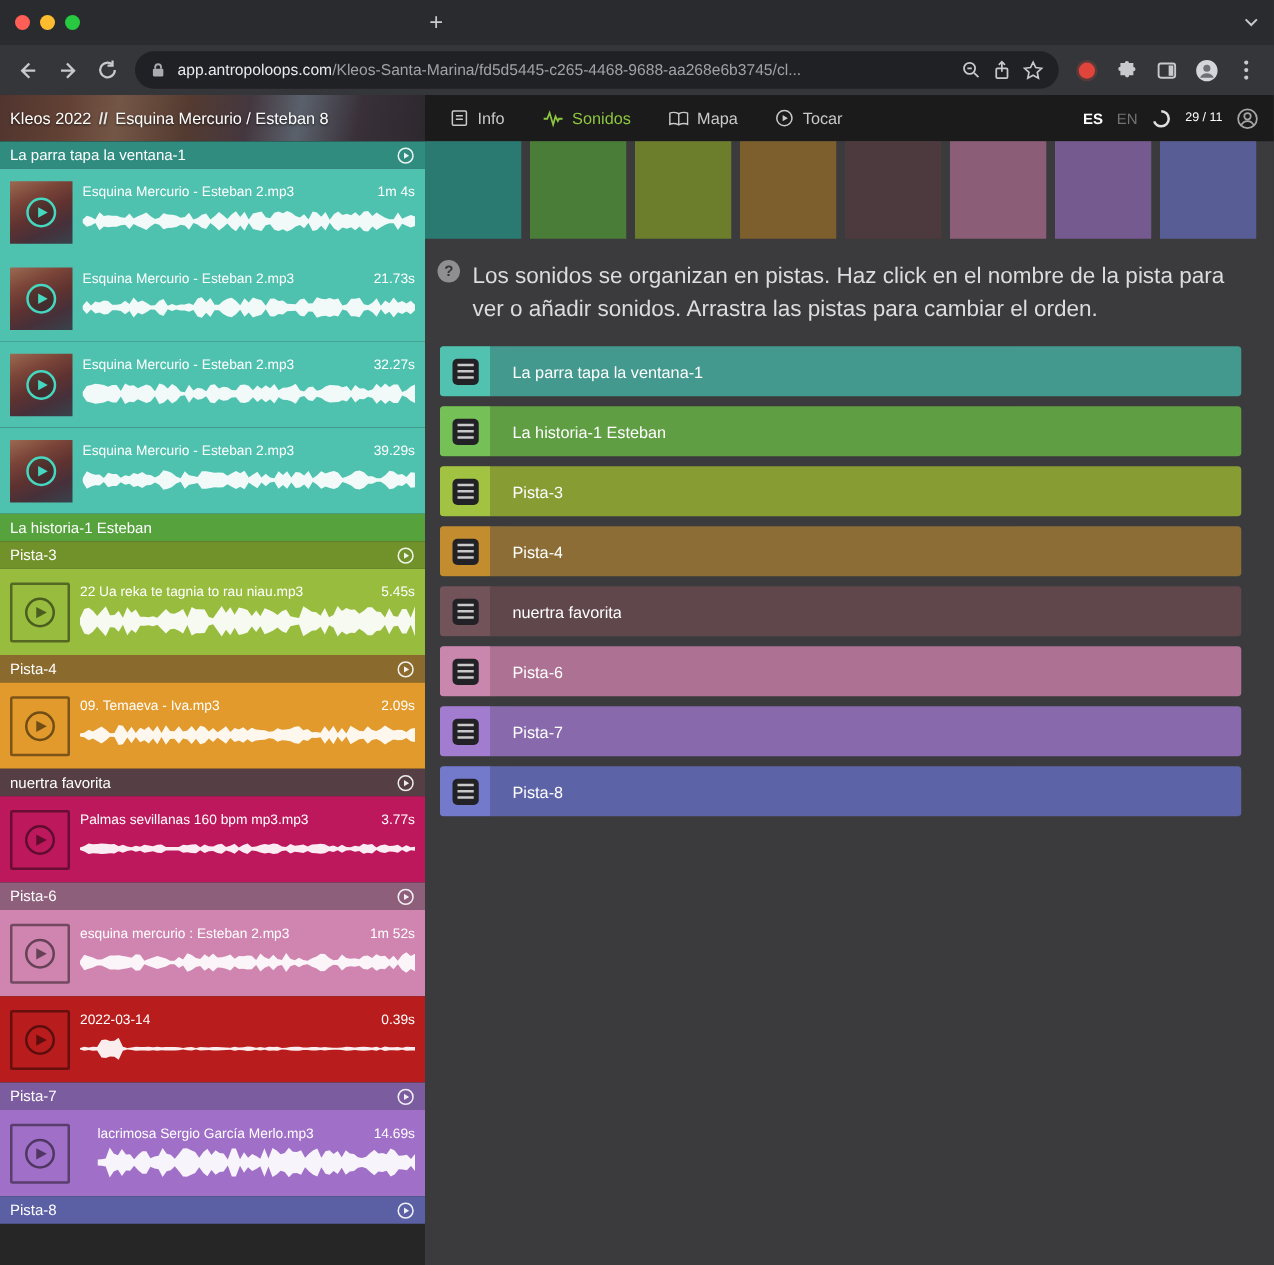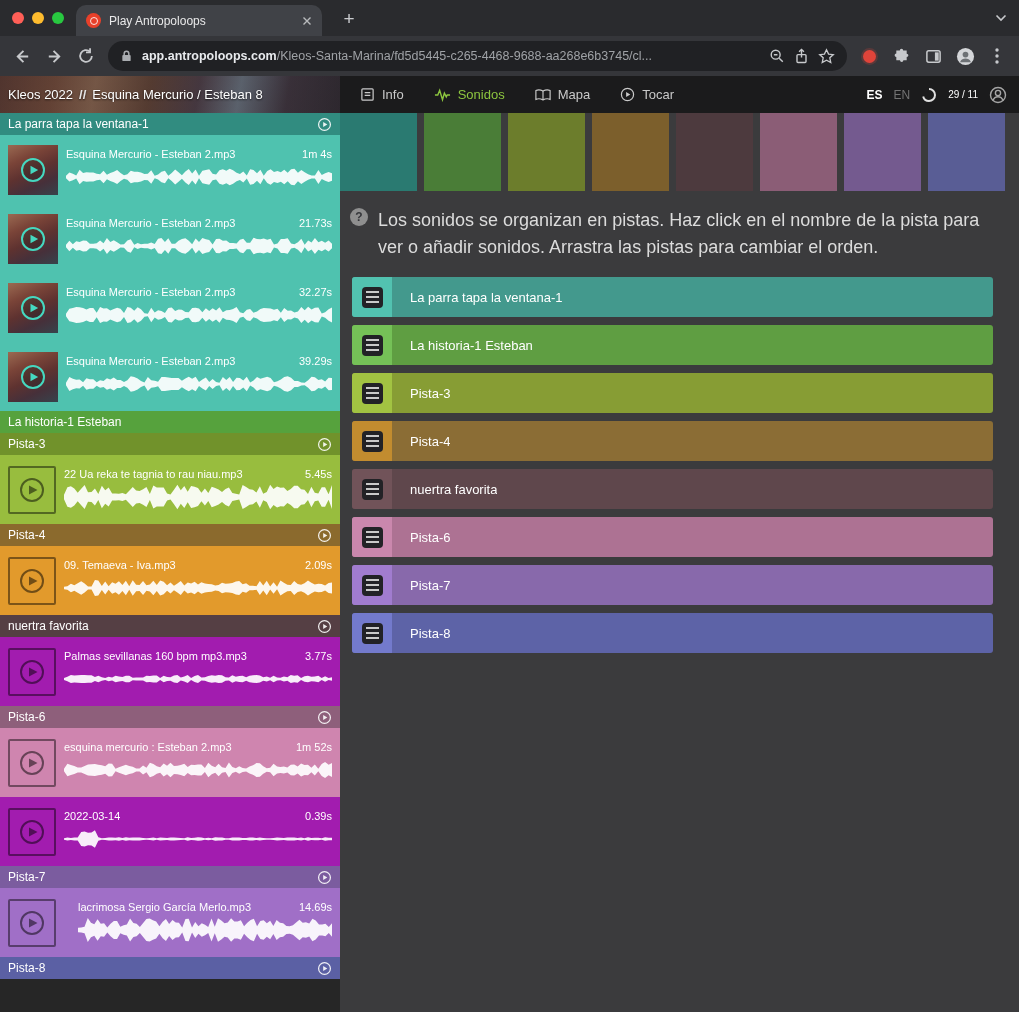--- a/index.html
+++ b/index.html
@@ -17,21 +17,21 @@
     border:1.5px solid rgba(255,255,255,.85)}
   .tab-title{color:#e9e9ea;font-size:12px;flex:1;white-space:nowrap;overflow:hidden}
   .newtab{position:absolute;left:336px;top:5px;color:#c9cbce;font-size:19px;line-height:27px;width:26px;text-align:center}
   .tab-chevron{position:absolute;right:12px;top:14px}
   .toolbar{position:absolute;top:36px;left:0;width:1019px;height:40px;background:#35363a;display:flex;
     align-items:center;padding:0 6px;box-sizing:border-box}
   .tbtn{width:32px;height:32px;display:flex;align-items:center;justify-content:center;flex:none}
   .urlbar{flex:1;height:30px;background:#202124;border-radius:15px;display:flex;align-items:center;
     padding:0 12px;gap:9px;margin:0 6px;min-width:0}
   .url-text{font-size:12.5px;color:#9fa2a6;white-space:nowrap;overflow:hidden;flex:1;min-width:0}
-  .url-text b{color:#e8eaed;font-weight:bold}
+  .url-text b{color:#e8eaed;font-weight:normal}
   .red-dot{width:13px;height:13px;border-radius:50%;background:#e0443a;box-shadow:0 0 0 2px rgba(224,68,58,.22)}
   
   .app-header{position:absolute;top:76px;left:0;width:1019px;height:37px;background:#1b1b1c;display:flex;align-items:center;}
   .header-photo{position:absolute;left:0;top:0;width:340px;height:37px;
     background:linear-gradient(rgba(25,20,28,.35),rgba(25,20,28,.35)),
     linear-gradient(100deg,#6e4638 0%,#8a5a42 16%,#a57a5c 28%,#74503c 44%,#5c4a52 58%,#7d8a96 70%,#4a3f48 84%,#383238 100%);}
   .header-title{position:relative;z-index:1;width:340px;flex:none;display:flex;align-items:center;gap:6px;
     padding-left:8px;box-sizing:border-box;color:#fff;font-size:13px;text-shadow:0 1px 2px rgba(0,0,0,.7);
     white-space:nowrap;overflow:hidden}
   .header-title .proj{font-weight:normal}
@@ -77,27 +77,20 @@
 </style>
 </head>
 <body>
 
 <div class="tabstrip">
   <div class="lights">
     <span class="light r"></span>
     <span class="light y"></span>
     <span class="light g"></span>
   </div>
-  <div class="tab">
-    <span class="favicon"></span>
-    <span class="tab-title">Play Antropoloops</span>
-    <svg width="10" height="10" viewBox="0 0 10 10" fill="none" stroke="#b8babd" stroke-width="1.4">
-        <path d="M1.5 1.5 L8.5 8.5 M8.5 1.5 L1.5 8.5"></path>
-      </svg>
-  </div>
   <div class="newtab">+</div>
   <div class="tab-chevron">
     <svg width="12" height="8" viewBox="0 0 12 8" fill="none" stroke="#c7c9cc" stroke-width="1.6">
         <path d="M1.5 1.5 L6 6 L10.5 1.5"></path>
       </svg>
   </div>
 </div>
 
 <div class="toolbar">
   <span class="tbtn">
@@ -358,21 +351,21 @@
     </section>
 
     <section>
       <div class="t-header" style="background-color: rgb(85, 63, 68);">
         <span class="t-name">nuertra favorita</span>
         <svg width="15" height="15" viewBox="0 0 16 16">
             <circle cx="8" cy="8" r="6.3" fill="none" stroke="rgba(255,255,255,.9)" stroke-width="1.3"></circle>
             <path d="M6.6 5.4 L11 8 L6.6 10.6 Z" fill="rgba(255,255,255,.9)"></path>
           </svg>
       </div>
-      <div class="clip" style="background-color: #a21caf; align-items: center;">
+      <div class="clip" style="background-color: #be185d; align-items: center;">
         <div class="clip-btn">
           <svg width="30" height="30" viewBox="0 0 30 30">
               <circle cx="15" cy="15" r="11" fill="none" stroke="rgba(0,0,0,.5)" stroke-width="2"></circle>
               <path d="M12 10.5 L20.5 15 L12 19.5 Z" fill="rgba(0,0,0,.5)"></path>
             </svg>
         </div>
         <div class="clip-main">
           <div class="clip-row1">
               <span class="fname">Palmas sevillanas 160 bpm mp3.mp3</span>
               <span class="dur">3.77s</span>
@@ -402,21 +395,21 @@
         <div class="clip-main">
           <div class="clip-row1">
               <span class="fname">esquina mercurio : Esteban 2.mp3</span>
               <span class="dur">1m 52s</span>
             </div>
           <svg class="wave" viewBox="0 0 260 30" preserveAspectRatio="none">
               <path d="M0.0,13.7L3.3,8.4L6.7,9.7L10.0,10.8L13.3,12.4L16.7,12.4L20.0,10.7L23.3,9.0L26.7,8.9L30.0,8.7L33.3,9.5L36.7,10.0L40.0,10.9L43.3,8.0L46.7,8.3L50.0,13.6L53.3,12.0L56.7,10.8L60.0,9.5L63.3,10.6L66.7,11.5L70.0,13.5L73.3,13.4L76.7,10.3L80.0,12.5L83.3,7.1L86.7,8.5L90.0,11.1L93.3,12.1L96.7,8.0L100.0,10.5L103.3,7.2L106.7,10.8L110.0,10.5L113.3,9.6L116.7,8.2L120.0,11.7L123.3,9.4L126.7,9.6L130.0,9.0L133.3,9.2L136.7,12.9L140.0,7.3L143.3,10.5L146.7,12.0L150.0,8.4L153.3,12.1L156.7,12.8L160.0,6.9L163.3,11.8L166.7,13.0L170.0,11.0L173.3,12.8L176.7,13.5L180.0,11.3L183.3,10.0L186.7,7.6L190.0,7.8L193.3,10.9L196.7,13.0L200.0,12.7L203.3,8.2L206.7,11.2L210.0,11.7L213.3,11.3L216.7,12.3L220.0,9.4L223.3,9.0L226.7,11.2L230.0,8.0L233.3,9.7L236.7,9.3L240.0,12.7L243.3,9.2L246.7,13.6L250.0,8.5L253.3,6.3L256.7,9.5L260.0,7.4L260.0,22.6L256.7,20.5L253.3,23.7L250.0,21.5L246.7,16.4L243.3,20.8L240.0,17.3L236.7,20.7L233.3,20.3L230.0,22.0L226.7,18.8L223.3,21.0L220.0,20.6L216.7,17.7L213.3,18.7L210.0,18.3L206.7,18.8L203.3,21.8L200.0,17.3L196.7,17.0L193.3,19.1L190.0,22.2L186.7,22.4L183.3,20.0L180.0,18.7L176.7,16.5L173.3,17.2L170.0,19.0L166.7,17.0L163.3,18.2L160.0,23.1L156.7,17.2L153.3,17.9L150.0,21.6L146.7,18.0L143.3,19.5L140.0,22.7L136.7,17.1L133.3,20.8L130.0,21.0L126.7,20.4L123.3,20.6L120.0,18.3L116.7,21.8L113.3,20.4L110.0,19.5L106.7,19.2L103.3,22.8L100.0,19.5L96.7,22.0L93.3,17.9L90.0,18.9L86.7,21.5L83.3,22.9L80.0,17.5L76.7,19.7L73.3,16.6L70.0,16.5L66.7,18.5L63.3,19.4L60.0,20.5L56.7,19.2L53.3,18.0L50.0,16.4L46.7,21.7L43.3,22.0L40.0,19.1L36.7,20.0L33.3,20.5L30.0,21.3L26.7,21.1L23.3,21.0L20.0,19.3L16.7,17.6L13.3,17.6L10.0,19.2L6.7,20.3L3.3,21.6L0.0,16.3Z" fill="rgba(255,255,255,0.92)"></path>
             </svg>
         </div>
       </div>
-      <div class="clip" style="background-color: #a21caf;">
+      <div class="clip" style="background-color: #b91c1c;">
         <div class="clip-btn">
           <svg width="30" height="30" viewBox="0 0 30 30">
               <circle cx="15" cy="15" r="11" fill="none" stroke="rgba(0,0,0,.5)" stroke-width="2"></circle>
               <path d="M12 10.5 L20.5 15 L12 19.5 Z" fill="rgba(0,0,0,.5)"></path>
             </svg>
         </div>
         <div class="clip-main">
           <div class="clip-row1">
               <span class="fname">2022-03-14</span>
               <span class="dur">0.39s</span>

